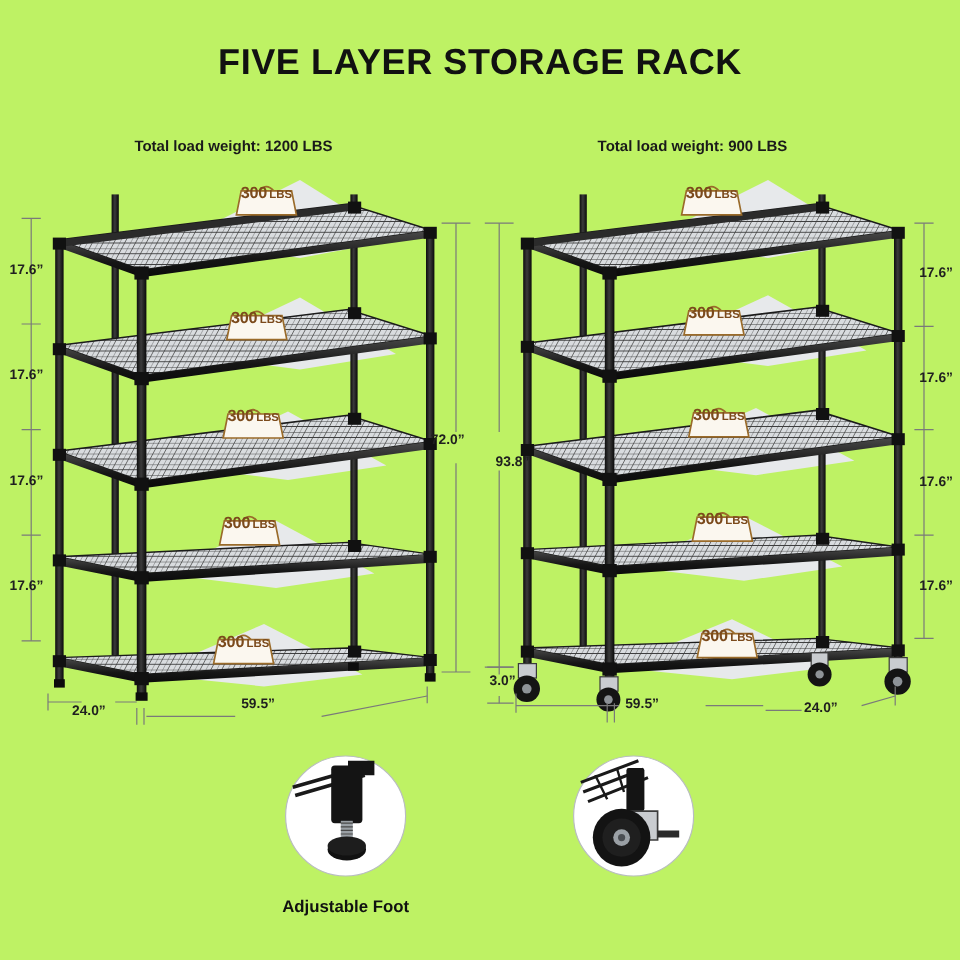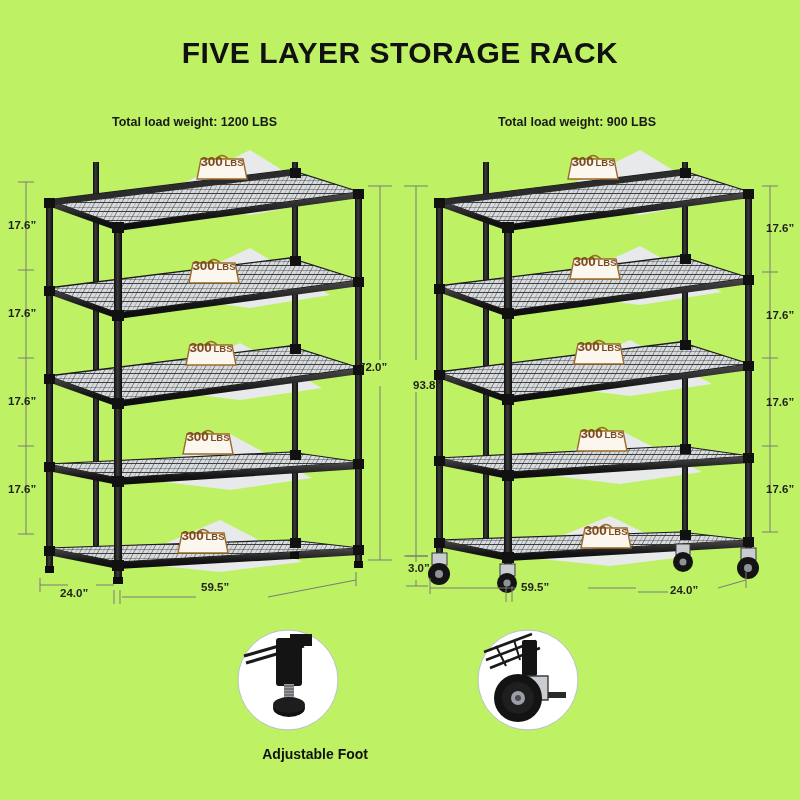--- a/index.html
+++ b/index.html
@@ -94,21 +94,21 @@
     color: #1f1f1f;
     white-space: nowrap;
     z-index: 30;
   }
   .dim.italic { }
 
   
   .detail {
     position: absolute;
     width: 160px;
-    text-align: right;
+    text-align: center;
     z-index: 20;
   }
   #detail-foot   { left: 208px; top: 626px; }
   #detail-wheels { left: 448px; top: 626px; }
   .detail-caption {
     margin-top: 4px;
     font-size: 14px;
     font-weight: bold;
     color: #111111;
   }

